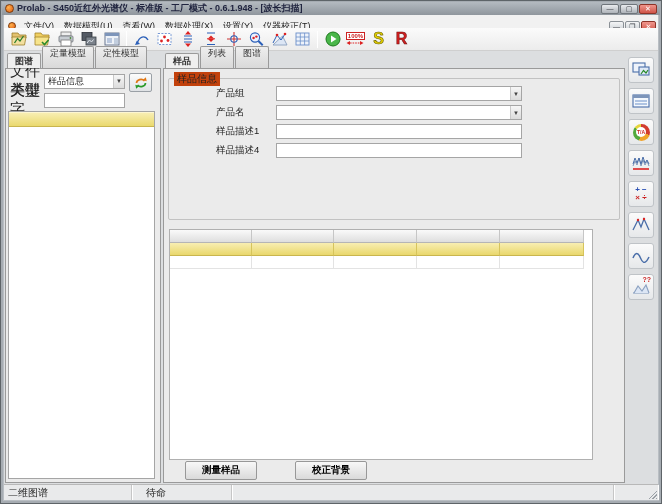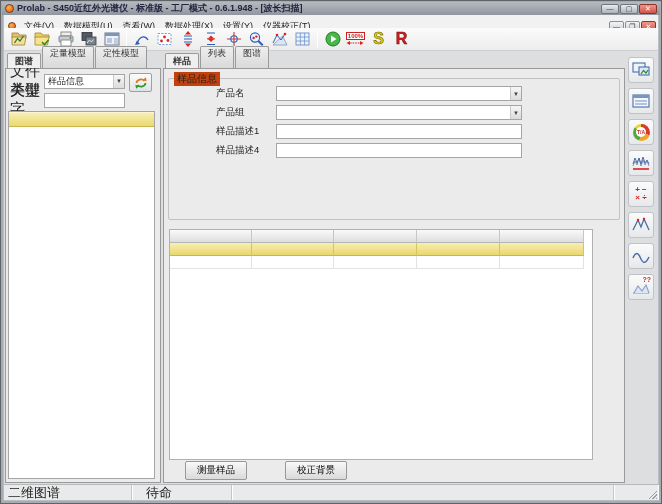--- a/index.html
+++ b/index.html
@@ -77,41 +77,41 @@
   .f-txt { width:246px; }
 
   .table-wrap { position:absolute; left:5px; top:160px; width:424px; height:231px; background:#fff; border:1px solid #b0b0b0; overflow:hidden; }
   .t-row { display:flex; height:13px; }
   .th-cell { background:linear-gradient(#fafafa,#dedede); border-right:1px solid #c6c6c6; border-bottom:1px solid #b5b5b5; flex:none; }
   .yr-cell { background:linear-gradient(#f8eeb2,#e9d76c); border-right:1px solid #d6c45c; border-bottom:1px solid #c9b54e; flex:none; }
   .td-cell { background:#fff; border-right:1px solid #e3e3e3; border-bottom:1px solid #e3e3e3; flex:none; }
   .w0{width:82px}.w1{width:82px}.w2{width:83px}.w3{width:83px}.w4{width:84px}
 
   .btn-row { position:absolute; left:21px; top:392px; display:flex; gap:38px; }
-  .pbtn { width:62px; height:19px; border:1px solid #989898; border-radius:2px;
-          background:linear-gradient(#f8f8f8,#dadada); font-size:9.5px; display:flex; align-items:center; justify-content:center; font-family:inherit; }
+  .pbtn { width:72px; height:19px; border:1px solid #989898; border-radius:2px;
+          background:linear-gradient(#f8f8f8,#dadada); font-size:9.5px; display:flex; align-items:center; justify-content:center; font-family:inherit;font-weight:bold; }
 
   
   .side-toolbar { position:absolute; right:1px; top:2px; width:32px; bottom:1px; }
   .sbtn { position:absolute; left:3px; width:26px; height:26px; border:1px solid #bfc3c7; border-radius:3px;
           background:linear-gradient(#fbfbfb,#e6e8ea); display:flex; align-items:center; justify-content:center; }
   .ta-ring { width:17px; height:17px; border-radius:50%;
              background:conic-gradient(#d23b2e 0 30%, #f0a32a 30% 55%, #53a93c 55% 85%, #e6d53a 85% 100%);
              display:flex; align-items:center; justify-content:center; }
   .ta-core { width:10px; height:10px; border-radius:50%; background:#fff; font-size:5px; font-weight:bold; color:#c22;
              display:flex; align-items:center; justify-content:center; }
   .math-icon { font-size:8px; font-weight:bold; line-height:8px; text-align:center; color:#2b51b5; }
   .math-icon .r1 { color:#2b51b5; }
   .math-icon .r2 { color:#c22; }
   .unk-icon { position:relative; width:20px; height:18px; }
   .unk-q { position:absolute; right:0; top:-2px; font-size:7px; font-weight:bold; color:#c22; }
 
   
   .statusbar { position:absolute; left:3px; right:3px; bottom:3px; height:16px; background:#e9eaeb;
-               border-top:1px solid #b8b8b8; display:flex; align-items:center; font-size:13px; }
+               border-top:1px solid #b8b8b8; display:flex; align-items:center; font-size:10px; }
   .sb-pane { height:100%; display:flex; align-items:center; padding:0 4px; border-right:1px solid #c6c6c6; box-shadow:1px 0 0 #fff; }
   .sb-1 { width:128px; }
   .sb-2 { width:100px; padding-left:14px; }
   .sb-3 { flex:1; border-right:1px solid #c6c6c6; }
   .sb-4 { width:44px; border-right:none; position:relative; }
   .grip { position:absolute; right:1px; bottom:1px; width:9px; height:9px;
           background:linear-gradient(135deg, transparent 50%, #9aa0a6 50%, #9aa0a6 58%, transparent 58%, transparent 70%, #9aa0a6 70%, #9aa0a6 78%, transparent 78%, transparent 90%, #9aa0a6 90%); }
 </style>
 </head>
 <body>
@@ -303,28 +303,28 @@
         <span class="tab active">样品</span>
         <span class="tab">列表</span>
         <span class="tab">图谱</span>
       </div>
       <div class="panel-body">
 
         <div class="groupbox">
           <span class="gb-title">样品信息</span>
           <div class="gb-rows">
             <div class="f-row">
-              <span class="f-label">产品名</span>
+              <span class="f-label">产品组</span>
               <div class="combo f-combo">
                 <span class="cval"></span>
                 <span class="carrow">▼</span>
               </div>
             </div>
             <div class="f-row">
-              <span class="f-label">产品组</span>
+              <span class="f-label">产品名</span>
               <div class="combo f-combo">
                 <span class="cval"></span>
                 <span class="carrow">▼</span>
               </div>
             </div>
             <div class="f-row">
               <span class="f-label">样品描述1</span>
               <input class="txt f-txt" value="" style="">
             </div>
             <div class="f-row">

